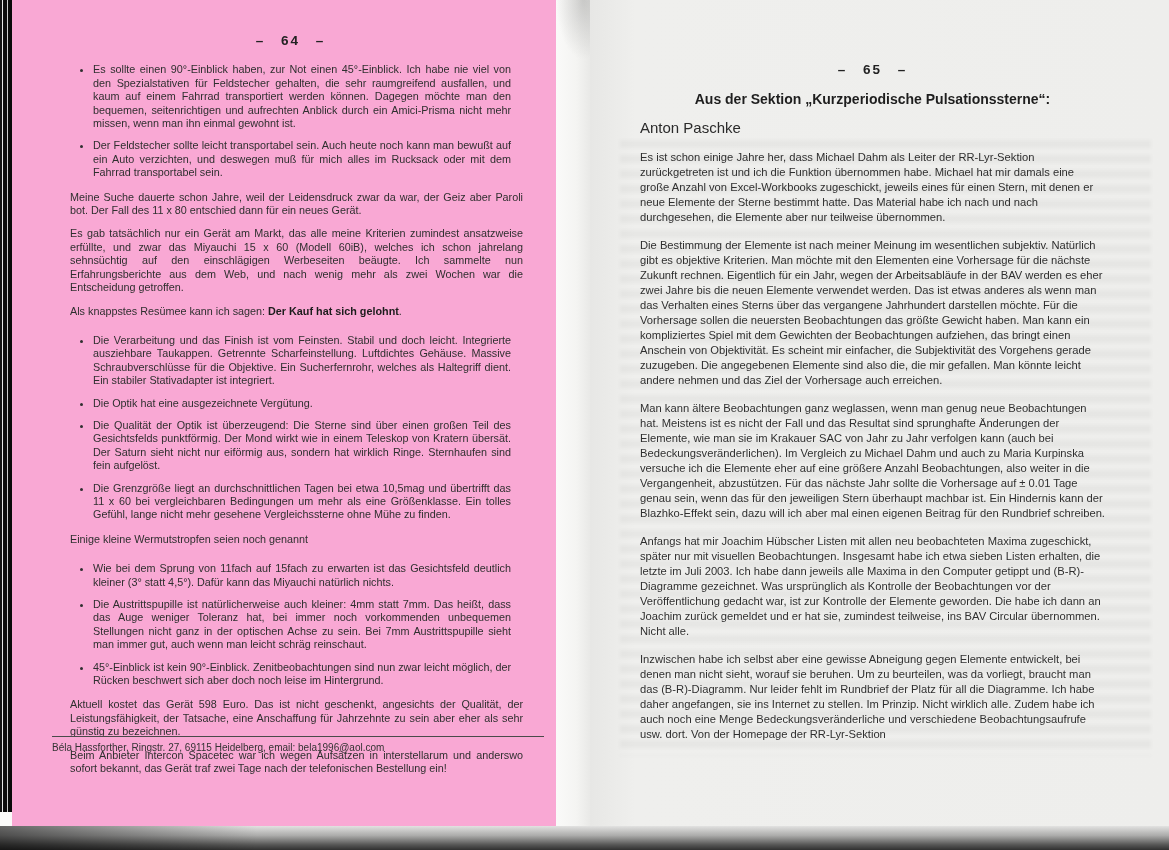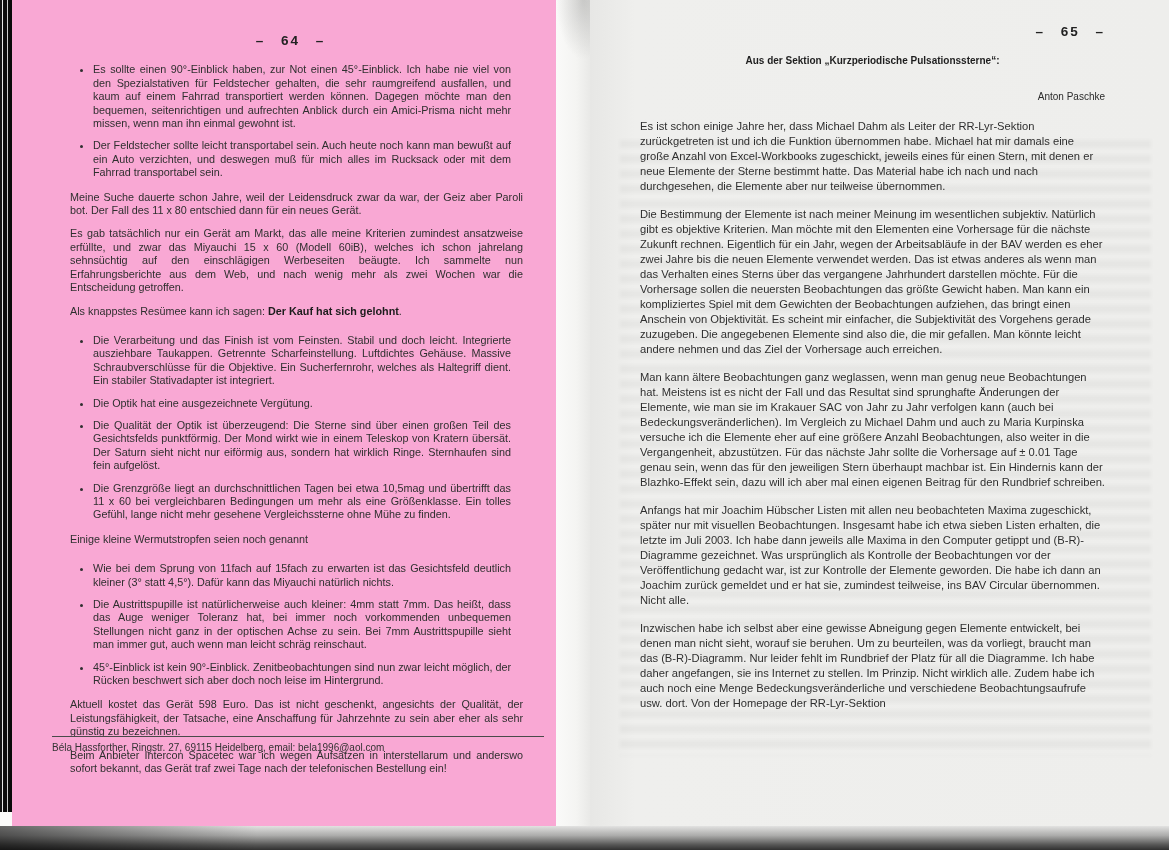--- a/index.html
+++ b/index.html
@@ -47,33 +47,33 @@
   .page-right::before{
     content:"";position:absolute;left:30px;right:18px;top:140px;bottom:70px;
     background:repeating-linear-gradient(180deg,rgba(70,70,70,0.045) 0 8px,rgba(0,0,0,0) 8px 15px);
     filter:blur(1.6px);pointer-events:none;
   }
   .pgnum{
     text-align:center;font-weight:bold;font-size:13.5px;color:#222;
     word-spacing:10px;letter-spacing:2px;
   }
   .page-left .pgnum{margin-top:34px;}
-  .page-right .pgnum{margin-top:24px;text-align:right;}
+  .page-right .pgnum{margin-top:62px;}
   .page-left p{margin:10px 0 0 12px;}
   ul.bullets{list-style:disc outside;margin:10px 0 0 0;padding-left:35px;}
   ul.bullets li{margin:0 12px 9px 0;padding-left:0;}
   ul.bullets li:last-child{margin-bottom:0;}
   .page-left ul.bullets{margin-top:16px;}
   .page-left ul.bullets + p{margin-top:11px;}
   strong{color:#1c1c1c;}
   .footer-block{position:absolute;left:40px;right:12px;top:736px;}
   .footer-rule{border-top:1.2px solid #4a4a4a;margin-bottom:4px;}
   .footer-text{font-size:10px;text-align:left;color:#333;}
-  .title{margin-top:14px;text-align:center;font-weight:bold;font-size:10px;line-height:16px;color:#1e1e1e;}
-  .author{margin-top:20px;text-align:right;font-size:10px;color:#2b2b2b;}
+  .title{margin-top:14px;text-align:center;font-weight:bold;font-size:14px;line-height:16px;color:#1e1e1e;}
+  .author{margin-top:13px;text-align:left;font-size:15px;color:#2b2b2b;}
   .page-right p{margin:13px 0 0 0;position:relative;z-index:1;}
   .page-right p.first{margin-top:15px;}
 </style>
 </head>
 <body>
 
 <div class="scan">
 
   <div class="edge-strip"></div>
 

